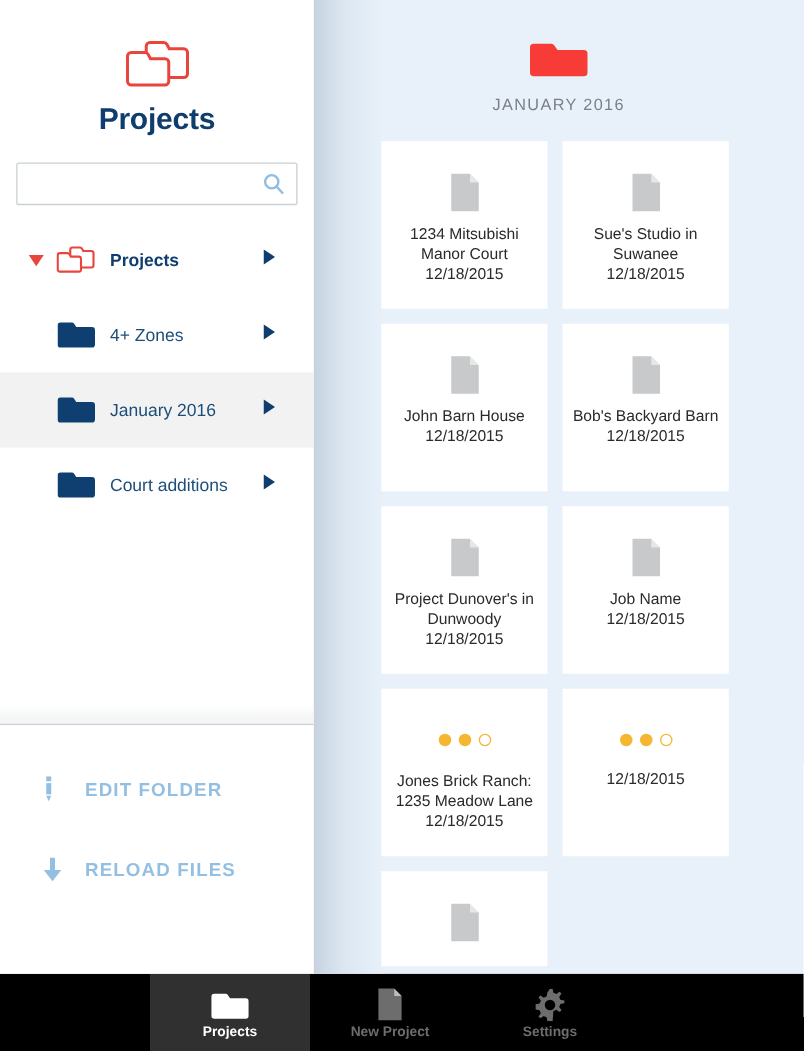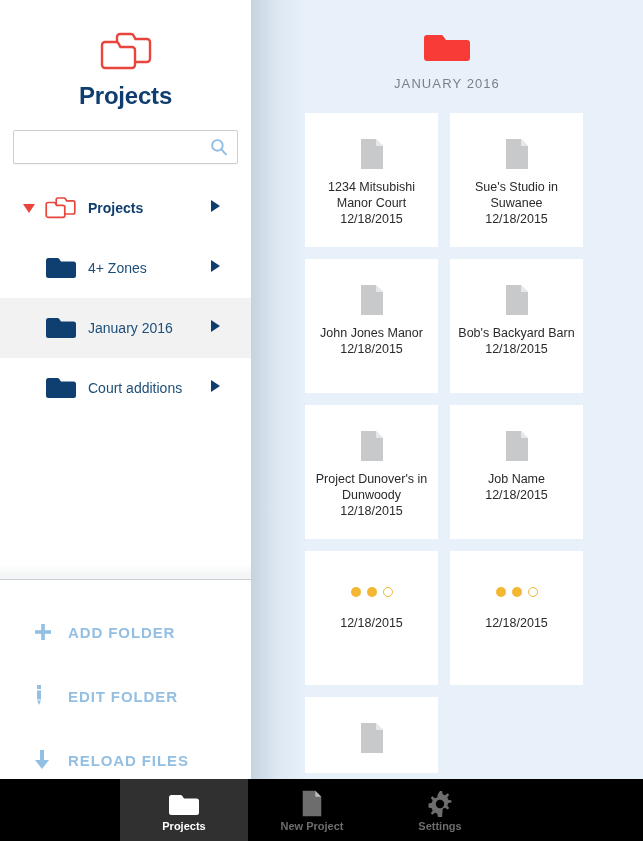--- a/index.html
+++ b/index.html
@@ -323,29 +323,20 @@
                 <path d="M1 1 L10 7 L1 13 z" fill="#0e3d6e"></path>
               </svg></span>
           </div>
         </div>
 
       <div class="sb-spacer"></div>
       <div class="sb-fade"></div>
       <div class="sb-actions">
           <div class="action-row">
             <span class="action-ic">
-              <svg width="18" height="18" viewBox="0 0 18 18">
-                <rect x="7.2" y="1" width="3.6" height="16" fill="#93bfe3"></rect>
-                <rect x="1" y="7.2" width="16" height="3.6" fill="#93bfe3"></rect>
-              </svg>
-            </span>
-            <span class="action-label">ADD FOLDER</span>
-          </div>
-          <div class="action-row">
-            <span class="action-ic">
               <svg width="10" height="22" viewBox="0 0 10 22">
                 <rect x="3" y="0" width="4" height="4" fill="#93bfe3"></rect>
                 <rect x="3" y="5.5" width="4" height="9" fill="#93bfe3"></rect>
                 <path d="M3 15.5 h4 L5 20 z" fill="#93bfe3"></path>
               </svg>
             </span>
             <span class="action-label">EDIT FOLDER</span>
           </div>
           <div class="action-row">
             <span class="action-ic">
@@ -393,21 +384,21 @@
               <div class="card-name">Sue's Studio in Suwanee</div>
               <div class="card-date">12/18/2015</div>
             </div>
             <div class="card">
               <div class="card-ic">
                 <svg width="26" height="32" viewBox="0 0 26 32">
                   <path d="M2 1 h15 l7 7 v23 H2 z" fill="#c7c9cb"></path>
                   <path d="M17 1 l7 7 h-7 z" fill="#ffffff" opacity="0.55"></path>
                 </svg>
               </div>
-              <div class="card-name">John Jones Manor</div>
+              <div class="card-name">John Barn House</div>
               <div class="card-date">12/18/2015</div>
             </div>
             <div class="card">
               <div class="card-ic">
                 <svg width="26" height="32" viewBox="0 0 26 32">
                   <path d="M2 1 h15 l7 7 v23 H2 z" fill="#c7c9cb"></path>
                   <path d="M17 1 l7 7 h-7 z" fill="#ffffff" opacity="0.55"></path>
                 </svg>
               </div>
               <div class="card-name">Bob's Backyard Barn</div>
@@ -432,20 +423,21 @@
               </div>
               <div class="card-name">Job Name</div>
               <div class="card-date">12/18/2015</div>
             </div>
             <div class="card">
               <div class="card-dots">
                 <span class="dot filled"></span>
                 <span class="dot filled"></span>
                 <span class="dot empty"></span>
               </div>
+              <div class="card-name">Jones Brick Ranch: 1235 Meadow Lane</div>
               <div class="card-date">12/18/2015</div>
             </div>
             <div class="card">
               <div class="card-dots">
                 <span class="dot filled"></span>
                 <span class="dot filled"></span>
                 <span class="dot empty"></span>
               </div>
               <div class="card-date">12/18/2015</div>
             </div>

